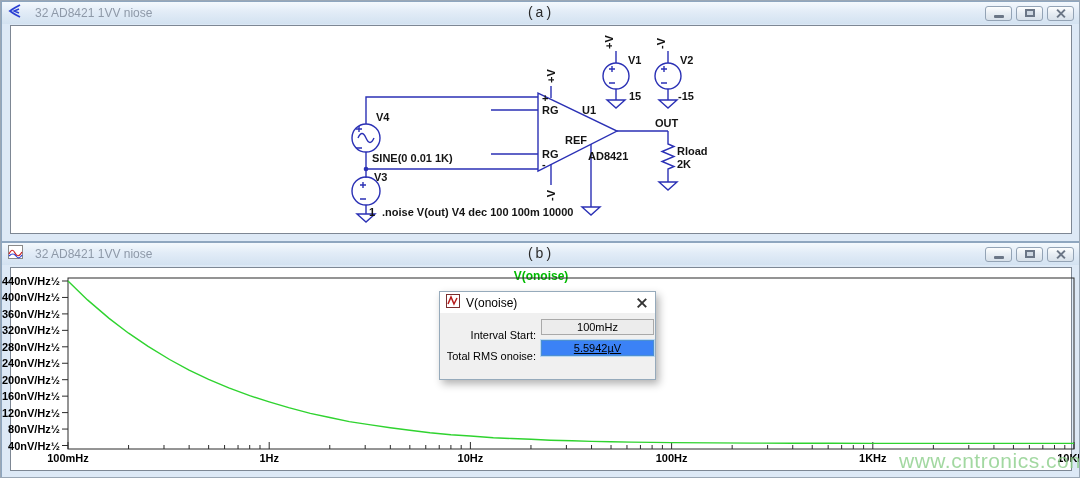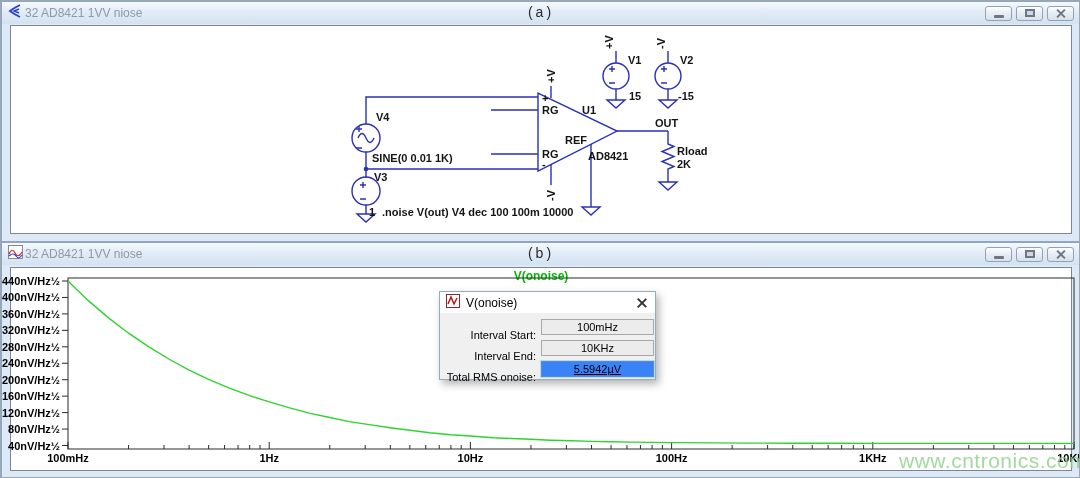--- a/index.html
+++ b/index.html
@@ -3,21 +3,21 @@
 <meta charset="utf-8">
 <style>
   html,body{margin:0;padding:0;background:#ffffff;}
   *{box-sizing:border-box;}
   .screen{position:relative;width:1080px;height:478px;background:#eef3f9;font-family:"Liberation Sans",sans-serif;overflow:hidden;border:1px solid #9aa7b5;}
   .win{position:absolute;left:0;width:1080px;background:#dde9f6;border:1px solid #8ea6bf;}
   .win-a{top:0;height:241px;}
   .win-b{top:241px;height:237px;}
   .titlebar{position:relative;height:22px;display:flex;align-items:center;padding:0 6px;
     background:linear-gradient(#f4f9fd,#e2ecf7 45%,#d3e2f1);}
-  .apptitle{color:#8e99a8;font-size:12px;margin-left:2px;white-space:nowrap;}
+  .apptitle{color:#8e99a8;font-size:12px;margin-left:12px;white-space:nowrap;}
   .caption{position:absolute;left:50%;top:2px;transform:translateX(-50%);color:#2a2a2a;font-size:14px;letter-spacing:3px;}
   .winbtns{margin-left:auto;display:flex;gap:4px;}
   .wbtn{width:27px;height:15px;border:1px solid #93a3b5;border-radius:3px;display:flex;align-items:center;justify-content:center;
     background:linear-gradient(#fdfefe,#e7edf3 50%,#d8e1ea);}
   .g-min{width:10px;height:3px;background:#6b7686;margin-top:6px;border-radius:1px;}
   .g-max{width:10px;height:8px;border:2px solid #6b7686;background:#cfd8e2;}
   .g-x{position:relative;width:11px;height:11px;}
   .g-x::before,.g-x::after{content:"";position:absolute;left:5px;top:0;width:2px;height:11px;background:#6b7686;}
   .g-x::before{transform:rotate(45deg);} .g-x::after{transform:rotate(-45deg);}
   .client{position:absolute;left:8px;right:8px;top:23px;bottom:7px;background:#fff;border:1px solid #7d8794;}
@@ -246,24 +246,20 @@
       </span>
       <span>V(onoise)</span>
       <span class="dlg-close"></span>
     </div>
     <div style="padding-top:3px;">
       <div class="dlg-row">
         <span class="dlg-label">Interval Start:</span>
         <span class="dlg-box">100mHz</span>
       </div>
       <div class="dlg-row">
-        <span class="dlg-label">Interval End:</span>
-        <span class="dlg-box">10KHz</span>
-      </div>
-      <div class="dlg-row">
         <span class="dlg-label">Total RMS onoise:</span>
         <span class="dlg-box hl">5.5942µV</span>
       </div>
     </div>
   </div>
 
   <div class="watermark" style="color: rgb(140, 207, 138);">www.cntronics.com</div>
 </div>
 
 </body></html>

